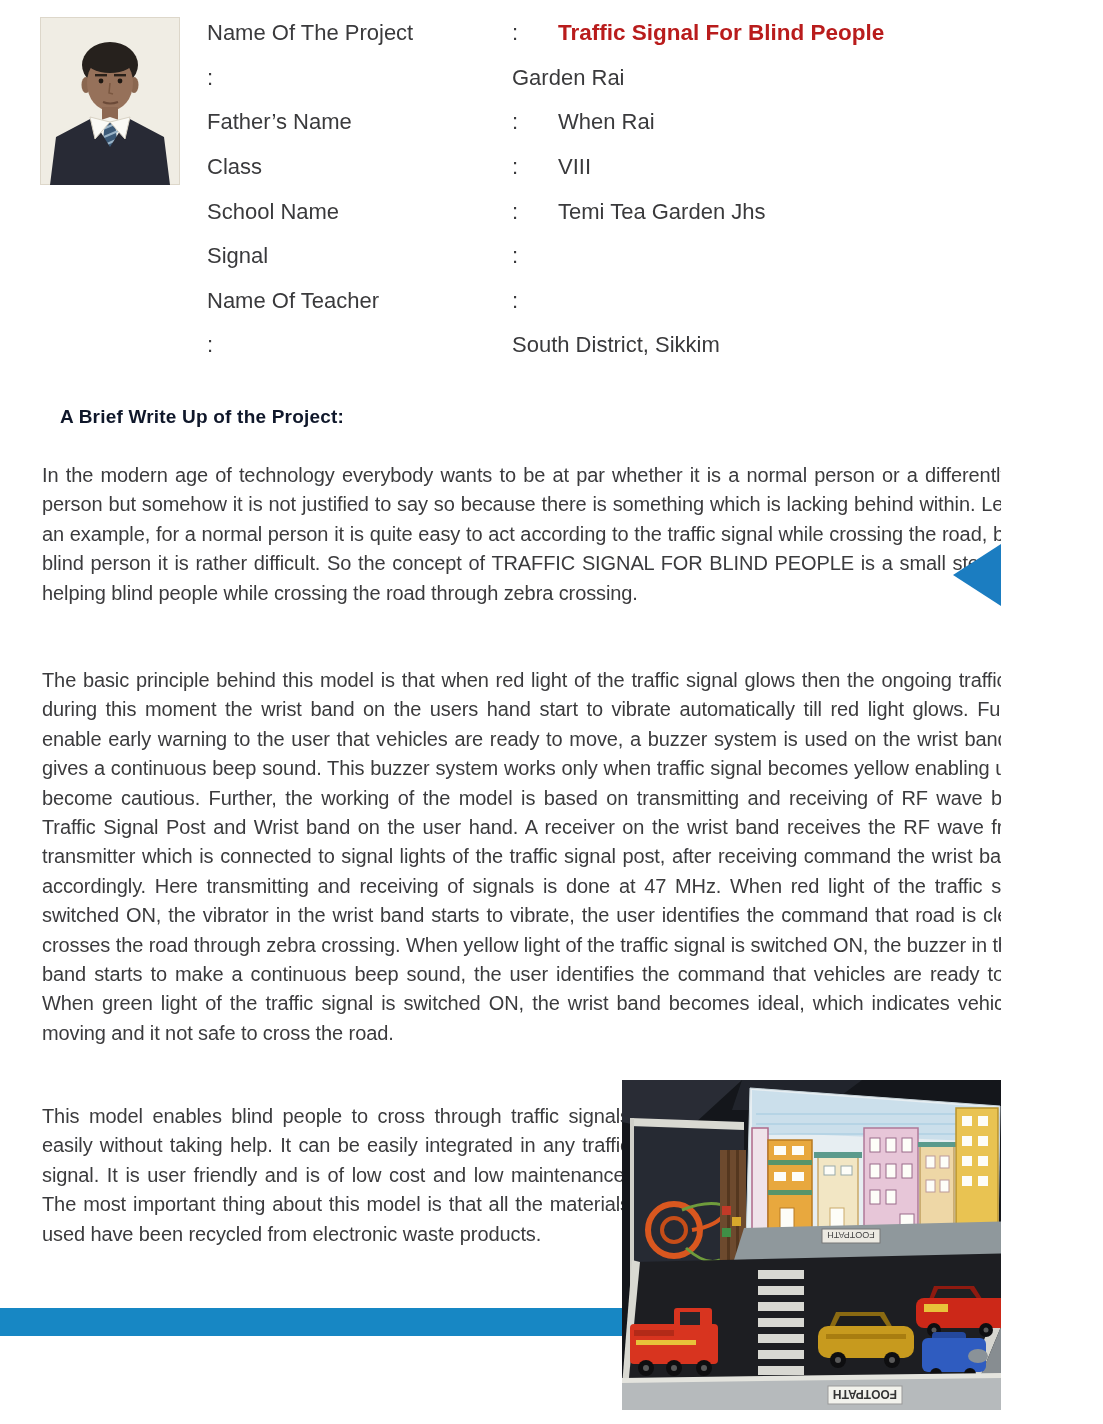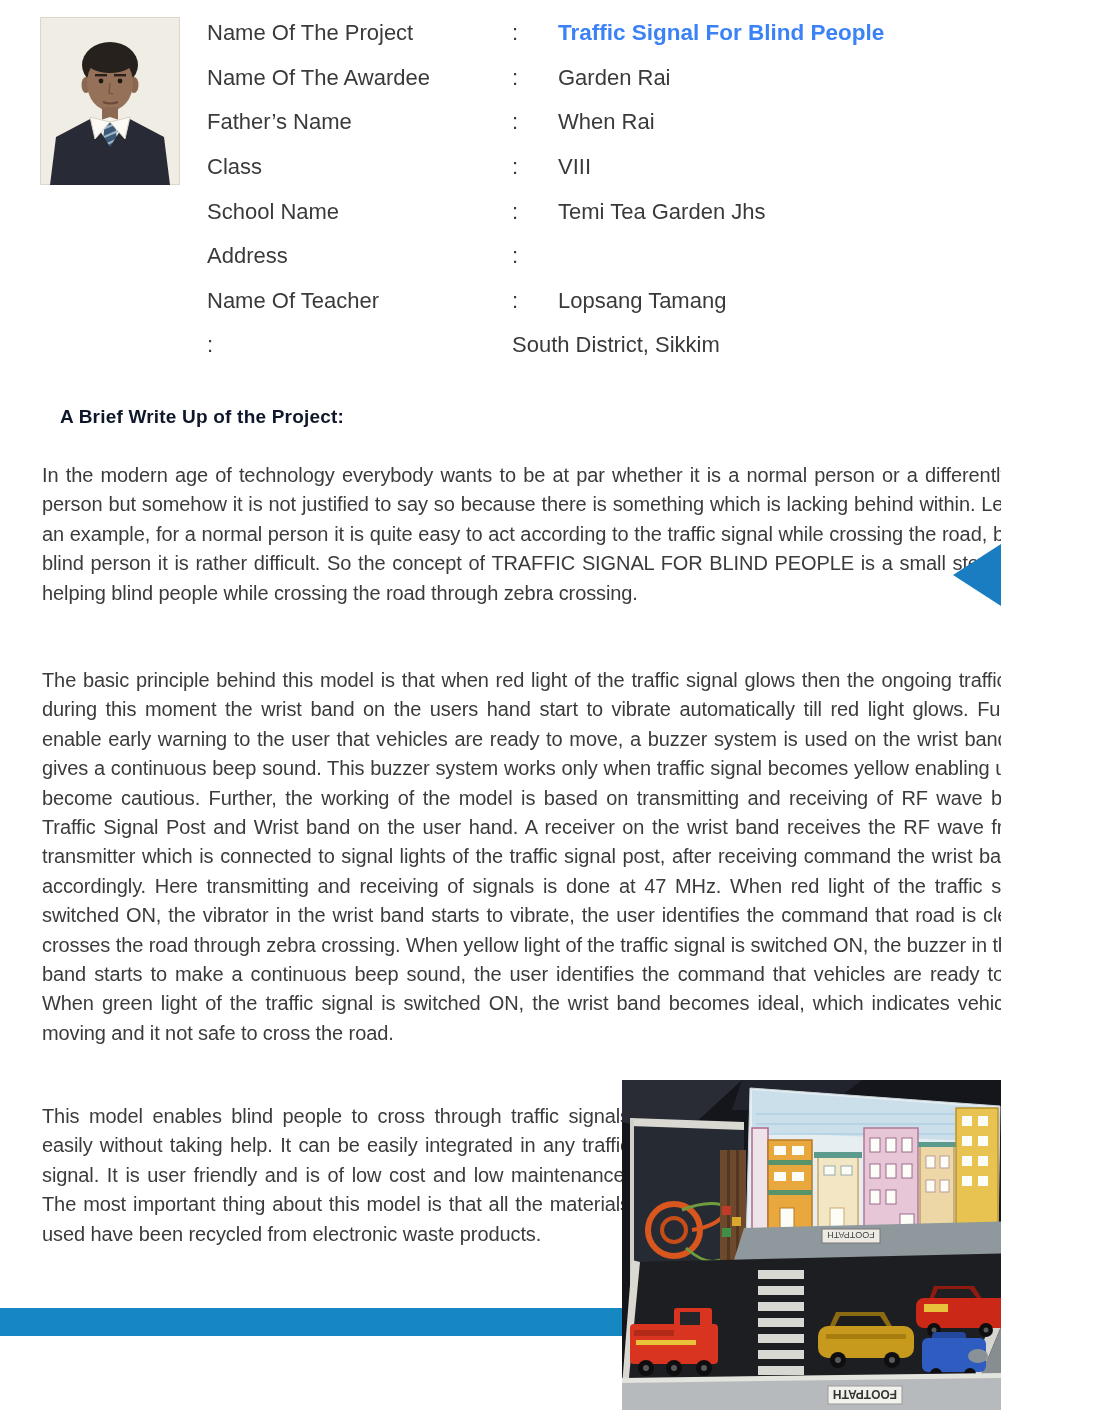--- a/index.html
+++ b/index.html
@@ -24,21 +24,21 @@
     grid-template-columns:305px 46px 1fr;
     height:44.6px;
     align-items:center;
     font-size:22px;
     color:#3a3a3c;
   }
   .plabel{white-space:nowrap;}
   .pcolon{text-align:left;}
   .pvalue{white-space:nowrap;}
   .pvalue.project-title{
-    color:#3b82f6;
+    color:#b91c1c;
     font-weight:bold;
     font-size:22.5px;
   }
   
   .section-heading{
     position:absolute;left:60px;top:406px;
     font-size:19px;font-weight:bold;color:#0f172a;
     letter-spacing:.2px;
   }
   .para{
@@ -103,47 +103,45 @@
     <polygon points="90,100 70,105 85,122" fill="#fbfaf6" stroke="#d8d2c4" stroke-width="1"></polygon>
   </svg>
 
   <div class="profile-table">
     <div class="profile-row">
       <span class="plabel">Name Of The Project</span>
       <span class="pcolon">:</span>
       <span class="pvalue project-title">Traffic Signal For Blind People</span>
     </div>
     <div class="profile-row">
-      <span class="plabel">Name Of The Awardee</span>
       <span class="pcolon">:</span>
       <span class="pvalue">Garden Rai</span>
     </div>
     <div class="profile-row">
       <span class="plabel">Father’s Name</span>
       <span class="pcolon">:</span>
       <span class="pvalue">When Rai</span>
     </div>
     <div class="profile-row">
       <span class="plabel">Class</span>
       <span class="pcolon">:</span>
       <span class="pvalue">VIII</span>
     </div>
     <div class="profile-row">
       <span class="plabel">School Name</span>
       <span class="pcolon">:</span>
       <span class="pvalue">Temi Tea Garden Jhs</span>
     </div>
     <div class="profile-row">
-      <span class="plabel">Address</span>
+      <span class="plabel">Signal</span>
       <span class="pcolon">:</span>
     </div>
     <div class="profile-row">
       <span class="plabel">Name Of Teacher</span>
       <span class="pcolon">:</span>
-      <span class="pvalue">Lopsang Tamang</span>
     </div>
     <div class="profile-row">
       <span class="pcolon">:</span>
       <span class="pvalue">South District, Sikkim</span>
     </div>
   </div>
 
   <div class="section-heading">A Brief Write Up of the Project:</div>
   <div class="para para1">In the modern age of technology everybody wants to be at par whether it is a normal person or a differently abled person but somehow it is not justified to say so because there is something which is lacking behind within. Let’s take an example, for a normal person it is quite easy to act according to the traffic signal while crossing the road, but for a blind person it is rather difficult. So the concept of TRAFFIC SIGNAL FOR BLIND PEOPLE is a small step towards helping blind people while crossing the road through zebra crossing.</div>
   <div class="para para2">The basic principle behind this model is that when red light of the traffic signal glows then the ongoing traffic stops, during this moment the wrist band on the users hand start to vibrate automatically till red light glows. Further to enable early warning to the user that vehicles are ready to move, a buzzer system is used on the wrist band which gives a continuous beep sound. This buzzer system works only when traffic signal becomes yellow enabling users to become cautious. Further, the working of the model is based on transmitting and receiving of RF wave between Traffic Signal Post and Wrist band on the user hand. A receiver on the wrist band receives the RF wave from the transmitter which is connected to signal lights of the traffic signal post, after receiving command the wrist band acts accordingly. Here transmitting and receiving of signals is done at 47 MHz. When red light of the traffic signal is switched ON, the vibrator in the wrist band starts to vibrate, the user identifies the command that road is clear and crosses the road through zebra crossing. When yellow light of the traffic signal is switched ON, the buzzer in the wrist band starts to make a continuous beep sound, the user identifies the command that vehicles are ready to move. When green light of the traffic signal is switched ON, the wrist band becomes ideal, which indicates vehicles are moving and it not safe to cross the road.</div>

